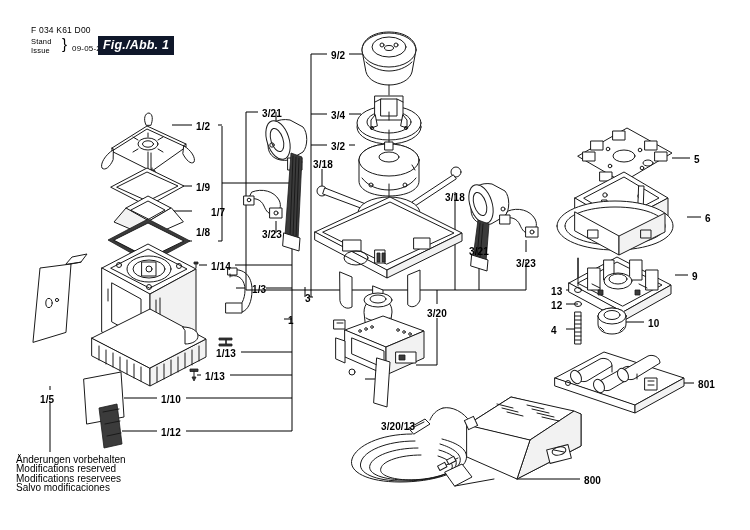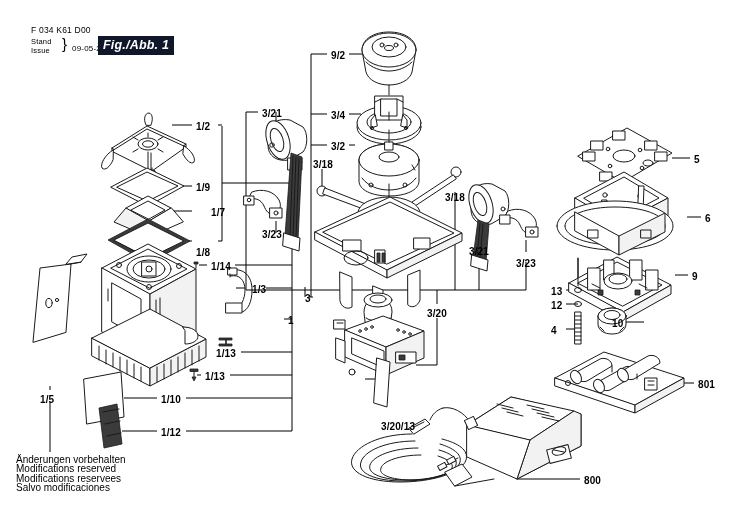--- a/index.html
+++ b/index.html
@@ -546,21 +546,21 @@
       <path class="pf" d="M447 458 h8 v5 h-8 z" transform="rotate(-28 451 460)"></path>
       <path class="pt" d="M455 486 L494 479"></path>
     </g>
 
   </svg>
 
   <div id="callout-layer">
       <div class="lbl" style="left: 196px; top: 121px;">1/2</div>
       <div class="lbl" style="left: 196px; top: 182px;">1/9</div>
       <div class="lbl" style="left: 196px; top: 207px; margin-left: 15px;">1/7</div>
-      <div class="lbl" style="left: 196px; top: 247px;">1/8</div>
+      <div class="lbl" style="left: 196px; top: 227px;">1/8</div>
       <div class="lbl" style="left: 211px; top: 261px;">1/14</div>
       <div class="lbl" style="left: 252px; top: 284px;">1/3</div>
       <div class="lbl" style="left: 216px; top: 348px;">1/13</div>
       <div class="lbl" style="left: 205px; top: 371px;">1/13</div>
       <div class="lbl" style="left: 161px; top: 394px;">1/10</div>
       <div class="lbl" style="left: 161px; top: 427px;">1/12</div>
       <div class="lbl" style="left: 40px; top: 394px;">1/5</div>
       <div class="lbl" style="left: 288px; top: 315px;">1</div>
       <div class="lbl" style="left: 331px; top: 50px;">9/2</div>
       <div class="lbl" style="left: 331px; top: 110px; text-align: right;">3/4</div>
@@ -573,21 +573,21 @@
       <div class="lbl" style="left: 516px; top: 258px;">3/23</div>
       <div class="lbl" style="left: 305px; top: 293px;">3</div>
       <div class="lbl" style="left: 427px; top: 308px;">3/20</div>
       <div class="lbl" style="left: 381px; top: 375px; margin-top: 46px;">3/20/13</div>
       <div class="lbl" style="left: 694px; top: 154px;">5</div>
       <div class="lbl" style="left: 705px; top: 213px;">6</div>
       <div class="lbl" style="left: 692px; top: 271px;">9</div>
       <div class="lbl" style="left: 551px; top: 286px;">13</div>
       <div class="lbl" style="left: 551px; top: 300px;">12</div>
       <div class="lbl" style="left: 551px; top: 325px;">4</div>
-      <div class="lbl" style="left: 612px; top: 318px;">10</div>
+      <div class="lbl" style="left: 648px; top: 318px;">10</div>
       <div class="lbl" style="left: 698px; top: 379px;">801</div>
       <div class="lbl" style="left: 584px; top: 475px;">800</div>
     </div>
 
   <div id="footer">Änderungen vorbehalten
 Modifications reserved
 Modifications reservees
 Salvo modificaciones</div>
 </div>
 

